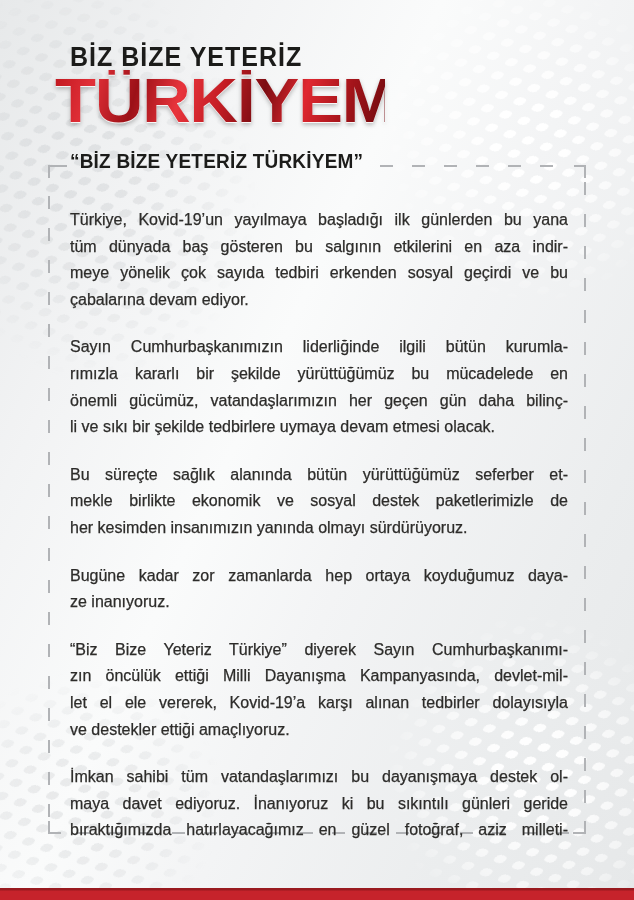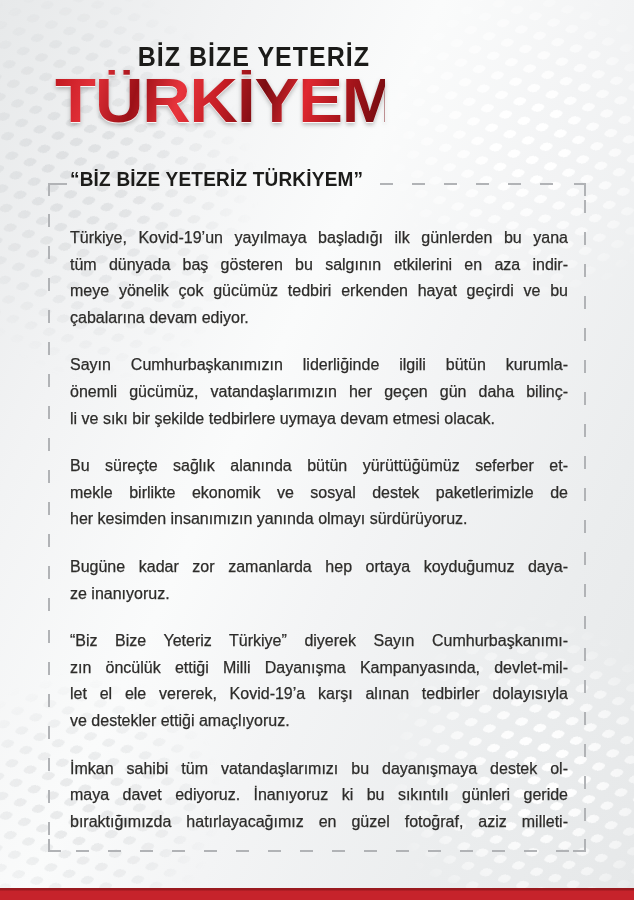--- a/index.html
+++ b/index.html
@@ -25,36 +25,36 @@
     background-image:
       radial-gradient(10px 6px at 50% 50%,rgba(148,153,158,.16) 62%,transparent 66%),
       radial-gradient(10px 6px at 50% 50%,rgba(148,153,158,.16) 62%,transparent 66%);
   }
   .d-tr{left:330px;top:-80px;width:400px;height:440px;transform:rotate(-12deg);}
   .d-lt{left:-130px;top:-90px;width:440px;height:540px;transform:rotate(-12deg);}
   .d-br{left:335px;top:560px;width:400px;height:430px;transform:rotate(-12deg);}
   .d-bl{left:-110px;top:630px;width:380px;height:350px;transform:rotate(-12deg);}
 
   
-  .logo{position:absolute;left:70px;top:42px;width:300px;text-align:right;}
+  .logo{position:absolute;left:70px;top:42px;width:300px;text-align:left;}
   .logo-tagline{
     font-size:25px;font-weight:bold;letter-spacing:1px;color:#1b1b19;
     transform:scaleY(1.08);line-height:28px;white-space:nowrap;
   }
   .logo-title{
     margin-top:1px;font-size:61px;font-weight:bold;letter-spacing:-1px;line-height:58px;
     white-space:nowrap;color:transparent;
     background:linear-gradient(105deg,#c01820 0%,#e23038 12%,#9c1117 25%,#e8343c 38%,#c51d24 50%,#7c0d12 62%,#e02830 74%,#a3141a 87%,#6e0a0e 100%);
     -webkit-background-clip:text;background-clip:text;
     transform:scaleX(1.1) scaleY(1.04);
     filter:drop-shadow(0 1px 0 rgba(255,255,255,.85)) drop-shadow(0 2px 2px rgba(70,70,70,.35));
   }
 
   
-  .box{position:absolute;left:48px;top:183px;width:538px;height:669px;}
+  .box{position:absolute;left:48px;top:165px;width:538px;height:669px;}
   .border-svg{position:absolute;left:-1px;top:-1px;width:540px;height:671px;}
   .border-svg *{stroke:#b1b3b6;stroke-width:2;fill:none;}
   .border-svg .dash{stroke-dasharray:13 19;}
   .heading{
     position:absolute;left:22px;top:-14px;margin:0;
     font-size:19px;font-weight:bold;letter-spacing:.2px;color:#1c1c1a;
     transform:scaleY(1.05);white-space:nowrap;
   }
   .body-text{position:absolute;left:22px;top:42px;width:498px;color:#2d2c2a;}
   .para{margin:0 0 21px 0;}
@@ -95,25 +95,26 @@
       <path d="M537 656 V668 H525"></path>
       <line class="dash" x1="521" y1="668" x2="17" y2="668"></line>
       <path d="M13 668 H1 V656"></path>
       <line class="dash" x1="1" y1="652" x2="1" y2="17"></line>
     </svg>
     <h1 class="heading">“BİZ BİZE YETERİZ TÜRKİYEM”</h1>
     <div class="body-text">
         <div class="para">
           <div class="line">Türkiye, Kovid-19’un yayılmaya başladığı ilk günlerden bu yana</div>
           <div class="line">tüm dünyada baş gösteren bu salgının etkilerini en aza indir-</div>
-          <div class="line">meye yönelik çok gücümüz tedbiri erkenden hayat geçirdi ve bu</div>
+          <div class="line">meye yönelik çok sayıda tedbiri erkenden sosyal geçirdi ve bu</div>
           <div class="line last">çabalarına devam ediyor.</div>
         </div>
         <div class="para">
           <div class="line">Sayın Cumhurbaşkanımızın liderliğinde ilgili bütün kurumla-</div>
+          <div class="line">rımızla kararlı bir şekilde yürüttüğümüz bu mücadelede en</div>
           <div class="line">önemli gücümüz, vatandaşlarımızın her geçen gün daha bilinç-</div>
           <div class="line last">li ve sıkı bir şekilde tedbirlere uymaya devam etmesi olacak.</div>
         </div>
         <div class="para">
           <div class="line">Bu süreçte sağlık alanında bütün yürüttüğümüz seferber et-</div>
           <div class="line">mekle birlikte ekonomik ve sosyal destek paketlerimizle de</div>
           <div class="line last">her kesimden insanımızın yanında olmayı sürdürüyoruz.</div>
         </div>
         <div class="para">
           <div class="line">Bugüne kadar zor zamanlarda hep ortaya koyduğumuz daya-</div>

